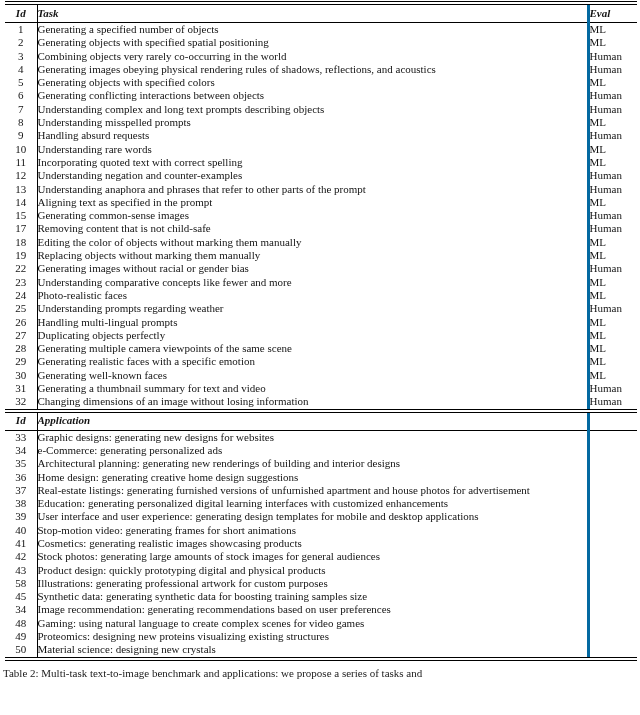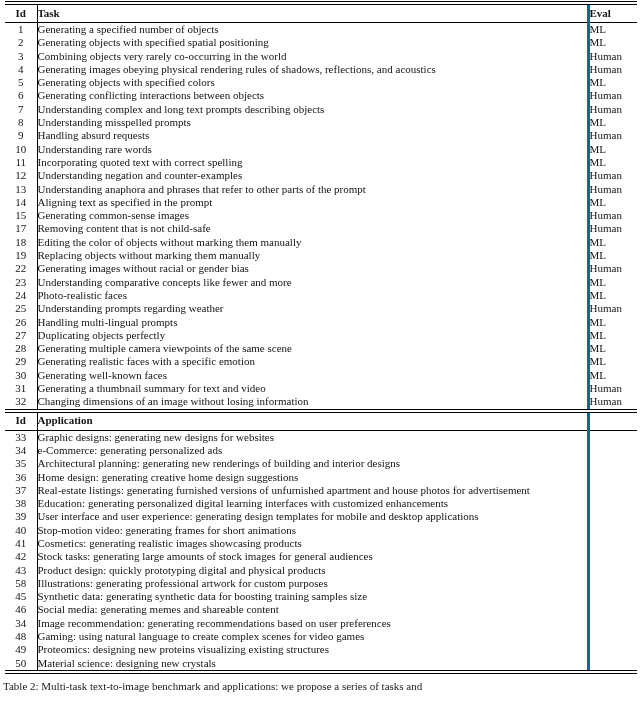--- a/index.html
+++ b/index.html
@@ -34,20 +34,21 @@
   col.c-eval { width: 49px; }
 
   td.id-cell   { text-align: center; border-right: 1px solid #000; }
   td.task-cell { padding-left: 8px;  border-right: 3px solid #0369a1; }
   td.eval-cell { padding-left: 7px; }
 
   tr.hdr td {
     font-weight: bold;
     height: 17px;
     border-bottom: 1px solid #000;
+    font-style: italic;
   }
   tr.hdr-first td  { border-top: 4px double #000; }
   tr.hdr-second td { border-top: 4px double #000; }
   tbody.section-rows tr:last-child td { border-bottom: 0; }
   table.paper-table { border-bottom: 4px double #000; }
 
   .caption {
     margin-top: 6px;
     margin-left: 3px;
     font-size: 11px;
@@ -270,44 +271,39 @@
         <td class="task-cell">Stop-motion video: generating frames for short animations</td>
         <td class="eval-cell"></td>
       </tr>
       <tr>
         <td class="id-cell">41</td>
         <td class="task-cell">Cosmetics: generating realistic images showcasing products</td>
         <td class="eval-cell"></td>
       </tr>
       <tr>
         <td class="id-cell">42</td>
-        <td class="task-cell">Stock tasks: generating large amounts of stock images for general audiences</td>
+        <td class="task-cell">Stock photos: generating large amounts of stock images for general audiences</td>
         <td class="eval-cell"></td>
       </tr>
       <tr>
         <td class="id-cell">43</td>
         <td class="task-cell">Product design: quickly prototyping digital and physical products</td>
         <td class="eval-cell"></td>
       </tr>
       <tr>
         <td class="id-cell">58</td>
         <td class="task-cell">Illustrations: generating professional artwork for custom purposes</td>
         <td class="eval-cell"></td>
       </tr>
       <tr>
         <td class="id-cell">45</td>
         <td class="task-cell">Synthetic data: generating synthetic data for boosting training samples size</td>
         <td class="eval-cell"></td>
       </tr>
       <tr>
-        <td class="id-cell">46</td>
-        <td class="task-cell">Social media: generating memes and shareable content</td>
-        <td class="eval-cell"></td>
-      </tr>
-      <tr>
         <td class="id-cell">34</td>
         <td class="task-cell">Image recommendation: generating recommendations based on user preferences</td>
         <td class="eval-cell"></td>
       </tr>
       <tr>
         <td class="id-cell">48</td>
         <td class="task-cell">Gaming: using natural language to create complex scenes for video games</td>
         <td class="eval-cell"></td>
       </tr>
       <tr>

